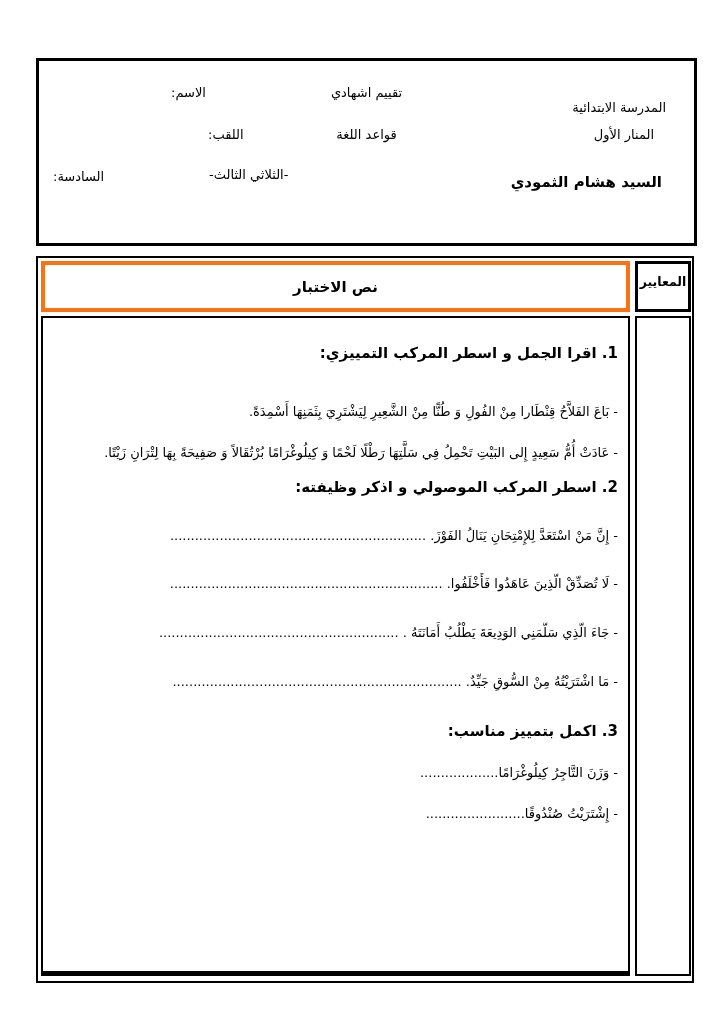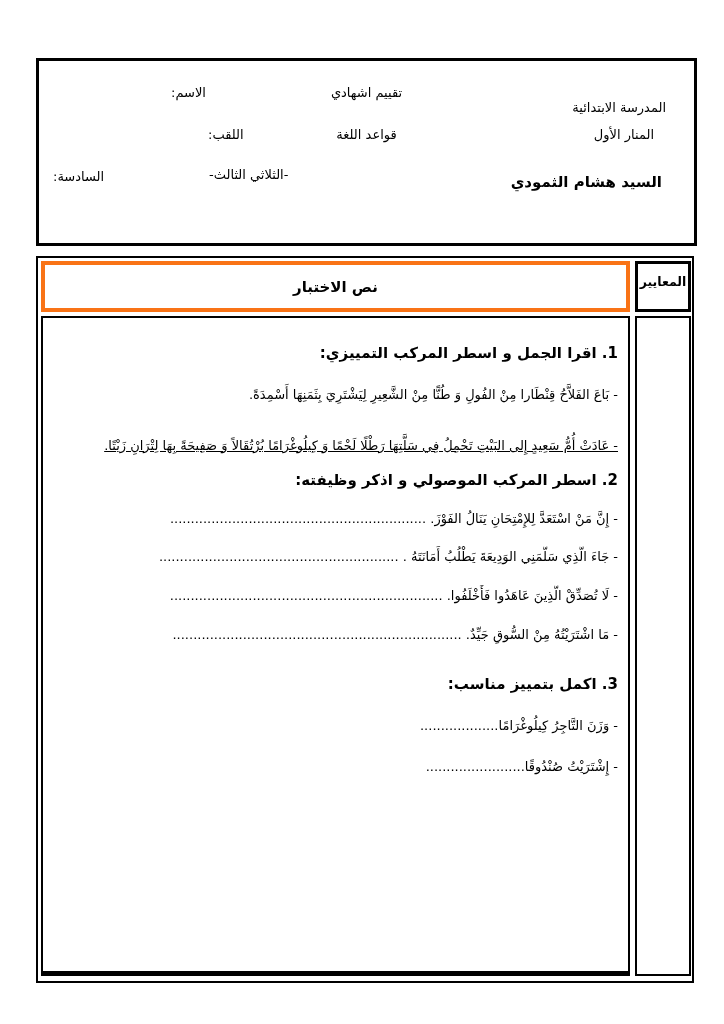--- a/index.html
+++ b/index.html
@@ -88,24 +88,24 @@
     text-align: right;
   }
   .q-item {
     font-size: 13px;
     line-height: 1.75;
     text-align: right;
   }
   .nowrap { white-space: nowrap; overflow: hidden; }
 
   #q1-title { margin-top: 23px; }
-  #q1-i0 { margin-top: 19px; }
-  #q1-i1 { margin-top: 28px; text-decoration: underline; }
+  #q1-i0 { margin-top: 36px; }
+  #q1-i1 { margin-top: 18px; }
   #q2-title { margin-top: 10px; }
-  .q2-item { margin-top: 16px; }
+  .q2-item { margin-top: 26px; }
   #q3-title { margin-top: 25px; }
   .q3-item { margin-top: 19px; }
 </style>
 </head>
 <body>
 
 <div id="page">
 
   <div id="header-box">
     <div class="hdr" id="school-1">المدرسة الابتدائية</div>
@@ -132,22 +132,22 @@
   </div>
 
   <div class="cell" id="main-body-cell">
 
     <div class="q-title" id="q1-title">1. اقرا الجمل و اسطر المركب التمييزي:</div>
     <div class="q-item" id="q1-i0">- بَاعَ الفَلاَّحُ قِنْطَارا مِنْ الفُولِ وَ طُنًّا مِنْ الشَّعِيرِ لِيَشْتَرِيَ بِثَمَنِهَا أَسْمِدَةً.</div>
     <div class="q-item" id="q1-i1">- عَادَتْ أُمُّ سَعِيدٍ إِلى البَيْتِ تَحْمِلُ فِي سَلَّتِهَا رَطْلًا لَحْمًا وَ كِيلُوغْرَامًا بُرْتُقَالاً وَ صَفِيحَةً بِهَا لِتْرَانِ زَيْتًا.</div>
 
     <div class="q-title" id="q2-title">2. اسطر المركب الموصولي و اذكر وظيفته:</div>
     <div class="q-item q2-item nowrap">- إِنَّ مَنْ اسْتَعَدَّ لِلإِمْتِحَانِ يَنَالُ الفَوْزَ. ..............................................................</div>
+    <div class="q-item q2-item nowrap">- لَا تُصَدِّقْ الَّذِينَ عَاهَدُوا فَأَخْلَفُوا. ..................................................................</div>
     <div class="q-item q2-item nowrap">- جَاءَ الَّذِي سَلَّمَنِي الوَدِيعَةَ يَطْلُبُ أَمَانَتَهُ . ..........................................................</div>
-    <div class="q-item q2-item nowrap">- لَا تُصَدِّقْ الَّذِينَ عَاهَدُوا فَأَخْلَفُوا. ..................................................................</div>
     <div class="q-item q2-item nowrap">- مَا اشْتَرَيْتُهُ مِنْ السُّوقِ جَيِّدٌ. ......................................................................</div>
 
     <div class="q-title" id="q3-title">3. اكمل بتمييز مناسب:</div>
     <div class="q-item q3-item nowrap">- وَزَنَ التَّاجِرُ كِيلُوغْرَامًا...................</div>
     <div class="q-item q3-item nowrap">- إِشْتَرَيْتُ صُنْدُوقًا........................</div>
 
   </div>
 
   <div class="cell" id="criteria-body-cell"></div>
 

